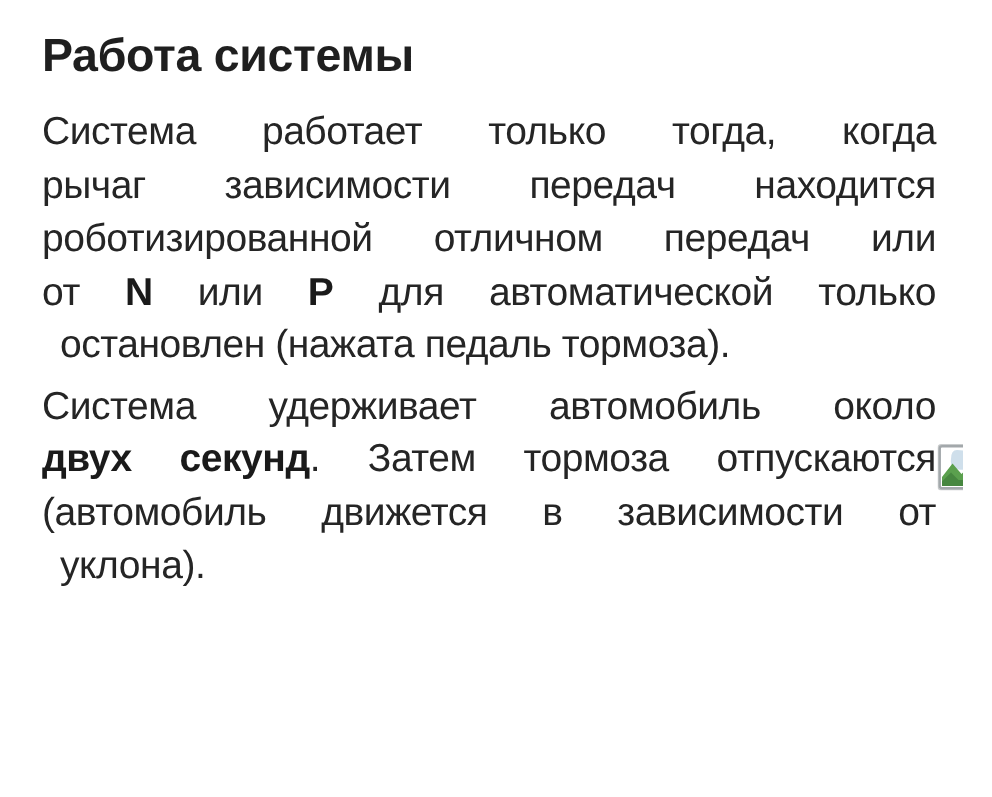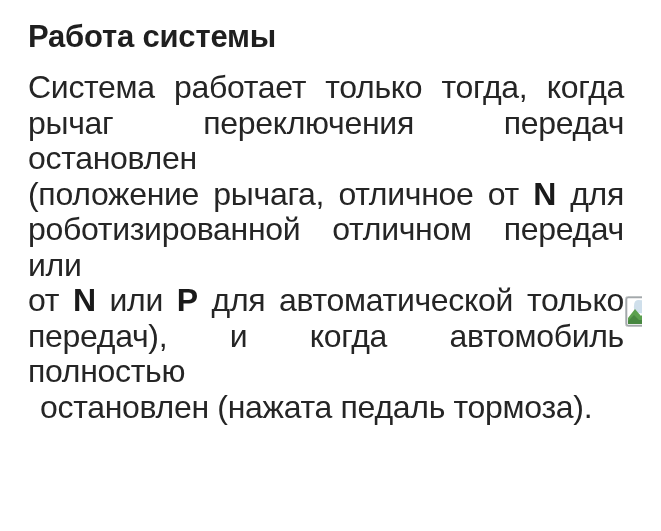--- a/index.html
+++ b/index.html
@@ -25,21 +25,21 @@
     font-size: 31px;
     font-weight: bold;
     line-height: 36px;
     margin: 0 0 15px 0;
     color: #1f1f1f;
     letter-spacing: -0.2px;
   }
   .para { margin: 0; }
   .para + .para { margin-top: 5px; }
   .line {
-    font-size: 32px;
+    font-size: 26px;
     line-height: 35.5px;
     letter-spacing: -0.3px;
     text-align: justify;
     text-align-last: justify;
     white-space: normal;
   }
   .line.last {
     text-align-last: left;
     margin-left: 12px;
   }
@@ -54,28 +54,32 @@
 </head>
 <body>
 
 <div class="page">
   <div class="content">
 
     <h1 class="heading">Работа системы</h1>
 
     <div class="para">
       <div class="line"><span>Система работает только тогда, когда</span></div>
-      <div class="line"><span>рычаг переключения передач остановлен</span></div>
-      <div class="line"><span>(положение рычага, отличное от </span><span class="b">N</span><span> для</span></div>
+      <div class="line"><span>рычаг зависимости передач находится</span></div>
       <div class="line"><span>роботизированной отличном передач или</span></div>
       <div class="line"><span>от </span><span class="b">N</span><span> или </span><span class="b">P</span><span> для автоматической только</span></div>
-      <div class="line"><span>передач), и когда автомобиль полностью</span></div>
       <div class="line last"><span>остановлен (нажата педаль тормоза).</span></div>
     </div>
 
+    <div class="para">
+      <div class="line"><span>Система удерживает автомобиль около</span></div>
+      <div class="line"><span class="b">двух секунд</span><span>. Затем тормоза отпускаются</span></div>
+      <div class="line"><span>(автомобиль движется в зависимости от</span></div>
+      <div class="line last"><span>уклона).</span></div>
+    </div>
 
   </div>
 
   <div class="img-placeholder">
     <svg width="26" height="31" viewBox="0 0 26 31" xmlns="http://www.w3.org/2000/svg">
       <rect x="0.5" y="0.5" width="25" height="30" rx="2" fill="#ffffff" stroke="#c9cccd" stroke-width="1"></rect>
       <rect x="1.5" y="1.5" width="23" height="28" rx="1.5" fill="#ffffff" stroke="#a3a8ab" stroke-width="1.6"></rect>
       <path d="M13 4 Q24 4 23 12 Q23 18 14 17 Q8 16 9 10 Q9 4 13 4 Z" fill="#cfdfeb"></path>
       <path d="M3 22 L10 13 L16 20 L19 17 L23 22 L23 28 L3 28 Z" fill="#5ba04e"></path>
       <path d="M3 25 L9 19 L14 24 L23 24 L23 28 L3 28 Z" fill="#478740"></path>

